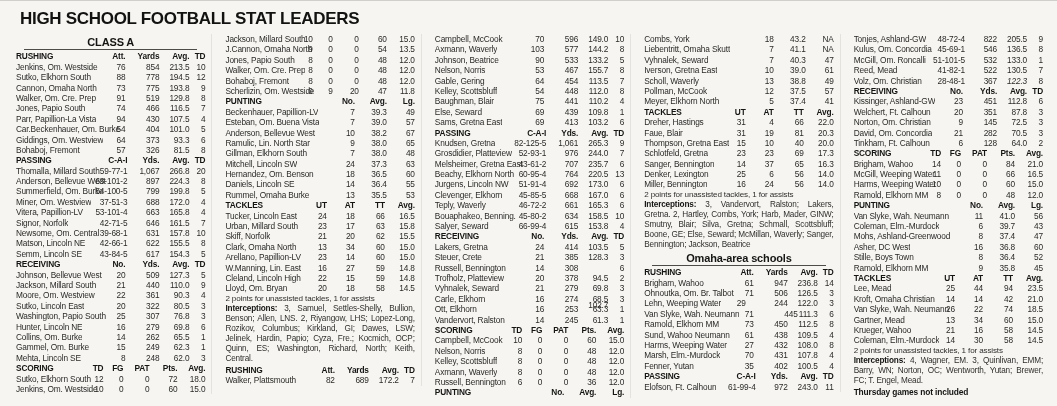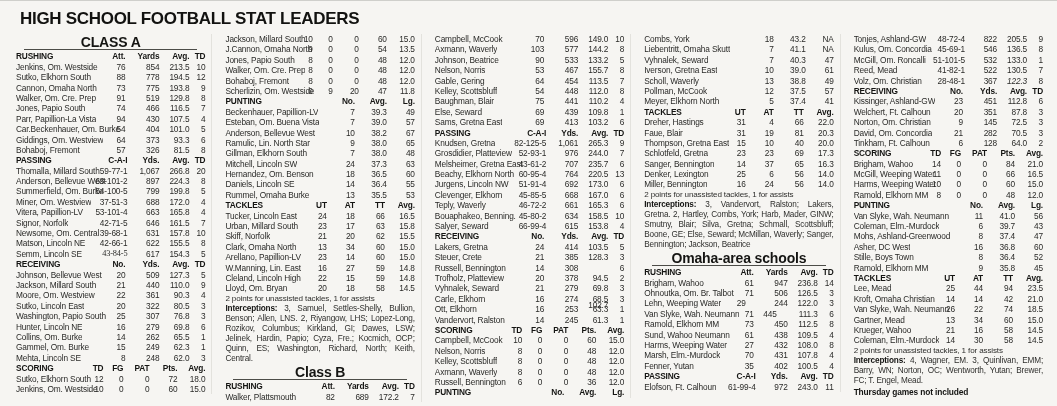--- a/index.html
+++ b/index.html
@@ -21,21 +21,21 @@
     display:flex;gap:13px;align-items:flex-start;
   }
   .col{
     flex:1 1 0;min-width:0;
     font-size:8.3px;letter-spacing:-0.15px;line-height:10.4px;
     border-right:1px solid #e3e2dd;
     padding-right:6px;
   }
   .col:last-child{border-right:none;padding-right:0;}
   .division{
-    text-align:center;font-weight:bold;font-size:14px;color:#151513;
+    text-align:center;font-weight:bold;font-size:11px;color:#151513;
     border-bottom:1.4px solid #4c4c48;
     padding:2px 0 2px 0;margin:1px 8px 1px 8px;
   }
   .srow{position:relative;height:10.4px;white-space:nowrap;}
   .shead{position:relative;height:10.4px;white-space:nowrap;font-weight:bold;color:#151513;}
   .shead .lbl{font-weight:bold;}
   .val{position:absolute;top:0;text-align:right;}
   .name{display:inline-block;max-width:100%;overflow:hidden;}
   .note{font-size:8.1px;line-height:10px;color:#2f2f2d;height:10px;white-space:nowrap;overflow:hidden;}
   .ints{font-size:8.2px;line-height:10px;text-align:justify;color:#2f2f2d;margin:0 0 1px 0;}
@@ -64,21 +64,21 @@
         <div class="srow"><span class="name">Bohaboj, Fremont</span><span class="val" style="right: 80px; width: 24px;">57</span><span class="val" style="right: 46px; width: 34px;">326</span><span class="val" style="right: 16px; width: 30px;">81.5</span><span class="val" style="right: 0px; width: 16px;">8</span></div>
         <div class="shead"><span class="lbl">PASSING</span><span class="val" style="right: 78px; width: 44px;">C-A-I</span><span class="val" style="right: 46px; width: 32px;">Yds.</span><span class="val" style="right: 16px; width: 30px;">Avg.</span><span class="val" style="right: 0px; width: 16px;">TD</span></div>
         <div class="srow"><span class="name">Thomalla, Millard South</span><span class="val" style="right: 78px; width: 44px;">59-77-1</span><span class="val" style="right: 46px; width: 32px;">1,067</span><span class="val" style="right: 16px; width: 30px;">266.8</span><span class="val" style="right: 0px; width: 16px;">20</span></div>
         <div class="srow"><span class="name">Anderson, Bellevue West</span><span class="val" style="right: 78px; width: 44px;">63-101-2</span><span class="val" style="right: 46px; width: 32px;">897</span><span class="val" style="right: 16px; width: 30px;">224.3</span><span class="val" style="right: 0px; width: 16px;">8</span></div>
         <div class="srow"><span class="name">Summerfield, Om. Burke</span><span class="val" style="right: 78px; width: 44px;">54-100-5</span><span class="val" style="right: 46px; width: 32px;">799</span><span class="val" style="right: 16px; width: 30px;">199.8</span><span class="val" style="right: 0px; width: 16px;">5</span></div>
         <div class="srow"><span class="name">Miner, Om. Westview</span><span class="val" style="right: 78px; width: 44px;">37-51-3</span><span class="val" style="right: 46px; width: 32px;">688</span><span class="val" style="right: 16px; width: 30px;">172.0</span><span class="val" style="right: 0px; width: 16px;">4</span></div>
         <div class="srow"><span class="name">Vitera, Papillion-LV</span><span class="val" style="right: 78px; width: 44px;">53-101-4</span><span class="val" style="right: 46px; width: 32px;">663</span><span class="val" style="right: 16px; width: 30px;">165.8</span><span class="val" style="right: 0px; width: 16px;">4</span></div>
         <div class="srow"><span class="name">Signor, Norfolk</span><span class="val" style="right: 78px; width: 44px;">42-71-5</span><span class="val" style="right: 46px; width: 32px;">646</span><span class="val" style="right: 16px; width: 30px;">161.5</span><span class="val" style="right: 0px; width: 16px;">7</span></div>
         <div class="srow"><span class="name">Newsome, Om. Central</span><span class="val" style="right: 78px; width: 44px;">39-68-1</span><span class="val" style="right: 46px; width: 32px;">631</span><span class="val" style="right: 16px; width: 30px;">157.8</span><span class="val" style="right: 0px; width: 16px;">10</span></div>
         <div class="srow"><span class="name">Matson, Lincoln NE</span><span class="val" style="right: 78px; width: 44px;">42-66-1</span><span class="val" style="right: 46px; width: 32px;">622</span><span class="val" style="right: 16px; width: 30px;">155.5</span><span class="val" style="right: 0px; width: 16px;">8</span></div>
-        <div class="srow"><span class="name">Semm, Lincoln SE</span><span class="val" style="right: 78px; width: 44px; font-family: Liberation Serif, serif;">43-84-5</span><span class="val" style="right: 46px; width: 32px;">617</span><span class="val" style="right: 16px; width: 30px;">154.3</span><span class="val" style="right: 0px; width: 16px;">5</span></div>
+        <div class="srow"><span class="name">Semm, Lincoln SE</span><span class="val" style="right: 78px; width: 44px;">43-84-5</span><span class="val" style="right: 46px; width: 32px;">617</span><span class="val" style="right: 16px; width: 30px;">154.3</span><span class="val" style="right: 0px; width: 16px;">5</span></div>
         <div class="shead"><span class="lbl">RECEIVING</span><span class="val" style="right: 80px; width: 24px;">No.</span><span class="val" style="right: 46px; width: 34px;">Yds.</span><span class="val" style="right: 16px; width: 30px;">Avg.</span><span class="val" style="right: 0px; width: 16px;">TD</span></div>
         <div class="srow"><span class="name">Johnson, Bellevue West</span><span class="val" style="right: 80px; width: 24px;">20</span><span class="val" style="right: 46px; width: 34px;">509</span><span class="val" style="right: 16px; width: 30px;">127.3</span><span class="val" style="right: 0px; width: 16px;">5</span></div>
         <div class="srow"><span class="name">Jackson, Millard South</span><span class="val" style="right: 80px; width: 24px;">21</span><span class="val" style="right: 46px; width: 34px;">440</span><span class="val" style="right: 16px; width: 30px;">110.0</span><span class="val" style="right: 0px; width: 16px;">9</span></div>
         <div class="srow"><span class="name">Moore, Om. Westview</span><span class="val" style="right: 80px; width: 24px;">22</span><span class="val" style="right: 46px; width: 34px;">361</span><span class="val" style="right: 16px; width: 30px;">90.3</span><span class="val" style="right: 0px; width: 16px;">4</span></div>
         <div class="srow"><span class="name">Sutko, Lincoln East</span><span class="val" style="right: 80px; width: 24px;">20</span><span class="val" style="right: 46px; width: 34px;">322</span><span class="val" style="right: 16px; width: 30px;">80.5</span><span class="val" style="right: 0px; width: 16px;">3</span></div>
         <div class="srow"><span class="name">Washington, Papio South</span><span class="val" style="right: 80px; width: 24px;">25</span><span class="val" style="right: 46px; width: 34px;">307</span><span class="val" style="right: 16px; width: 30px;">76.8</span><span class="val" style="right: 0px; width: 16px;">3</span></div>
         <div class="srow"><span class="name">Hunter, Lincoln NE</span><span class="val" style="right: 80px; width: 24px;">16</span><span class="val" style="right: 46px; width: 34px;">279</span><span class="val" style="right: 16px; width: 30px;">69.8</span><span class="val" style="right: 0px; width: 16px;">6</span></div>
         <div class="srow"><span class="name">Collins, Om. Burke</span><span class="val" style="right: 80px; width: 24px;">14</span><span class="val" style="right: 46px; width: 34px;">262</span><span class="val" style="right: 16px; width: 30px;">65.5</span><span class="val" style="right: 0px; width: 16px;">1</span></div>
         <div class="srow"><span class="name">Gammel, Om. Burke</span><span class="val" style="right: 80px; width: 24px;">15</span><span class="val" style="right: 46px; width: 34px;">249</span><span class="val" style="right: 16px; width: 30px;">62.3</span><span class="val" style="right: 0px; width: 16px;">1</span></div>
         <div class="srow"><span class="name">Mehta, Lincoln SE</span><span class="val" style="right: 80px; width: 24px;">8</span><span class="val" style="right: 46px; width: 34px;">248</span><span class="val" style="right: 16px; width: 30px;">62.0</span><span class="val" style="right: 0px; width: 16px;">3</span></div>
@@ -107,21 +107,20 @@
         <div class="srow"><span class="name">Tucker, Lincoln East</span><span class="val" style="right: 88px; width: 28px;">24</span><span class="val" style="right: 60px; width: 28px;">18</span><span class="val" style="right: 30px; width: 30px;">66</span><span class="val" style="right: 0px; width: 30px;">16.5</span></div>
         <div class="srow"><span class="name">Urban, Millard South</span><span class="val" style="right: 88px; width: 28px;">23</span><span class="val" style="right: 60px; width: 28px;">17</span><span class="val" style="right: 30px; width: 30px;">63</span><span class="val" style="right: 0px; width: 30px;">15.8</span></div>
         <div class="srow"><span class="name">Skiff, Norfolk</span><span class="val" style="right: 88px; width: 28px;">21</span><span class="val" style="right: 60px; width: 28px;">20</span><span class="val" style="right: 30px; width: 30px;">62</span><span class="val" style="right: 0px; width: 30px;">15.5</span></div>
         <div class="srow"><span class="name">Clark, Omaha North</span><span class="val" style="right: 88px; width: 28px;">13</span><span class="val" style="right: 60px; width: 28px;">34</span><span class="val" style="right: 30px; width: 30px;">60</span><span class="val" style="right: 0px; width: 30px;">15.0</span></div>
         <div class="srow"><span class="name">Arellano, Papillion-LV</span><span class="val" style="right: 88px; width: 28px;">23</span><span class="val" style="right: 60px; width: 28px;">14</span><span class="val" style="right: 30px; width: 30px;">60</span><span class="val" style="right: 0px; width: 30px;">15.0</span></div>
         <div class="srow"><span class="name">W.Manning, Lin. East</span><span class="val" style="right: 88px; width: 28px;">16</span><span class="val" style="right: 60px; width: 28px;">27</span><span class="val" style="right: 30px; width: 30px;">59</span><span class="val" style="right: 0px; width: 30px;">14.8</span></div>
         <div class="srow"><span class="name">Cleland, Lincoln High</span><span class="val" style="right: 88px; width: 28px;">22</span><span class="val" style="right: 60px; width: 28px;">15</span><span class="val" style="right: 30px; width: 30px;">59</span><span class="val" style="right: 0px; width: 30px;">14.8</span></div>
         <div class="srow"><span class="name">Lloyd, Om. Bryan</span><span class="val" style="right: 88px; width: 28px;">20</span><span class="val" style="right: 60px; width: 28px;">18</span><span class="val" style="right: 30px; width: 30px;">58</span><span class="val" style="right: 0px; width: 30px;">14.5</span></div>
         <div class="note">2 points for unassisted tackles, 1 for assists</div>
         <div class="ints"><b>Interceptions: </b>3, Samuel, Settles-Shelly, Bullion, Benson; Allen, LNS. 2, Riyangow, LHS; Lopez-Long, Rozikov, Columbus; Kirkland, GI; Dawes, LSW; Jelinek, Hardin, Papio; Cyza, Fre.; Kocmich, OCP; Quinn, ES; Washington, Richard, North; Keith, Central.</div>
-        <div class="division">Class B</div>
         <div class="shead"><span class="lbl">RUSHING</span><span class="val" style="right: 80px; width: 24px;">Att.</span><span class="val" style="right: 46px; width: 34px;">Yards</span><span class="val" style="right: 16px; width: 30px;">Avg.</span><span class="val" style="right: 0px; width: 16px;">TD</span></div>
         <div class="srow"><span class="name">Walker, Plattsmouth</span><span class="val" style="right: 80px; width: 24px;">82</span><span class="val" style="right: 46px; width: 34px;">689</span><span class="val" style="right: 16px; width: 30px;">172.2</span><span class="val" style="right: 0px; width: 16px;">7</span></div>
       </div>
     <div class="col">
         <div class="srow"><span class="name">Campbell, McCook</span><span class="val" style="right: 80px; width: 24px;">70</span><span class="val" style="right: 46px; width: 34px;">596</span><span class="val" style="right: 16px; width: 30px;">149.0</span><span class="val" style="right: 0px; width: 16px;">10</span></div>
         <div class="srow"><span class="name">Axmann, Waverly</span><span class="val" style="right: 80px; width: 24px;">103</span><span class="val" style="right: 46px; width: 34px;">577</span><span class="val" style="right: 16px; width: 30px;">144.2</span><span class="val" style="right: 0px; width: 16px;">8</span></div>
         <div class="srow"><span class="name">Johnson, Beatrice</span><span class="val" style="right: 80px; width: 24px;">90</span><span class="val" style="right: 46px; width: 34px;">533</span><span class="val" style="right: 16px; width: 30px;">133.2</span><span class="val" style="right: 0px; width: 16px;">5</span></div>
         <div class="srow"><span class="name">Nelson, Norris</span><span class="val" style="right: 80px; width: 24px;">53</span><span class="val" style="right: 46px; width: 34px;">467</span><span class="val" style="right: 16px; width: 30px;">155.7</span><span class="val" style="right: 0px; width: 16px;">8</span></div>
         <div class="srow"><span class="name">Gable, Gering</span><span class="val" style="right: 80px; width: 24px;">64</span><span class="val" style="right: 46px; width: 34px;">454</span><span class="val" style="right: 16px; width: 30px;">113.5</span><span class="val" style="right: 0px; width: 16px;">7</span></div>
         <div class="srow"><span class="name">Kelley, Scottsbluff</span><span class="val" style="right: 80px; width: 24px;">54</span><span class="val" style="right: 46px; width: 34px;">448</span><span class="val" style="right: 16px; width: 30px;">112.0</span><span class="val" style="right: 0px; width: 16px;">8</span></div>
@@ -171,21 +170,21 @@
         <div class="srow"><span class="name">Sanger, Bennington</span><span class="val" style="right: 88px; width: 28px;">14</span><span class="val" style="right: 60px; width: 28px;">37</span><span class="val" style="right: 30px; width: 30px;">65</span><span class="val" style="right: 0px; width: 30px;">16.3</span></div>
         <div class="srow"><span class="name">Denker, Lexington</span><span class="val" style="right: 88px; width: 28px;">25</span><span class="val" style="right: 60px; width: 28px;">6</span><span class="val" style="right: 30px; width: 30px;">56</span><span class="val" style="right: 0px; width: 30px;">14.0</span></div>
         <div class="srow"><span class="name">Miller, Bennington</span><span class="val" style="right: 88px; width: 28px;">16</span><span class="val" style="right: 60px; width: 28px;">24</span><span class="val" style="right: 30px; width: 30px;">56</span><span class="val" style="right: 0px; width: 30px;">14.0</span></div>
         <div class="note">2 points for unassisted tackles, 1 for assists</div>
         <div class="ints"><b>Interceptions: </b>3, Vandervort, Ralston; Lakers, Gretna. 2, Hartley, Combs, York; Harb, Mader, GINW; Smutny, Blair; Silva, Gretna; Schmall, Scottsbluff; Boone, GE; Else, Seward; McMillan, Waverly; Sanger, Bennington; Jackson, Beatrice</div>
         <div class="division">Omaha-area schools</div>
         <div class="shead"><span class="lbl">RUSHING</span><span class="val" style="right: 80px; width: 24px;">Att.</span><span class="val" style="right: 46px; width: 34px;">Yards</span><span class="val" style="right: 16px; width: 30px;">Avg.</span><span class="val" style="right: 0px; width: 16px;">TD</span></div>
         <div class="srow"><span class="name">Brigham, Wahoo</span><span class="val" style="right: 80px; width: 24px;">61</span><span class="val" style="right: 46px; width: 34px;">947</span><span class="val" style="right: 16px; width: 30px;">236.8</span><span class="val" style="right: 0px; width: 16px;">14</span></div>
         <div class="srow"><span class="name">Ohnoutka, Om. Br. Talbot</span><span class="val" style="right: 80px; width: 24px;">71</span><span class="val" style="right: 46px; width: 34px;">506</span><span class="val" style="right: 16px; width: 30px;">126.5</span><span class="val" style="right: 0px; width: 16px;">3</span></div>
         <div class="srow"><span class="name">Lehn, Weeping Water</span><span class="val" style="right: 88px; width: 24px;">29</span><span class="val" style="right: 46px; width: 34px;">244</span><span class="val" style="right: 16px; width: 30px;">122.0</span><span class="val" style="right: 0px; width: 16px;">3</span></div>
-        <div class="srow"><span class="name">Van Slyke, Wah. Neumann</span><span class="val" style="right: 80px; width: 24px;">71</span><span class="val" style="right: 57px; width: 34px;">445</span><span class="val" style="right: 16px; width: 30px;">111.3</span><span class="val" style="right: 0px; width: 16px;">6</span></div>
+        <div class="srow"><span class="name">Van Slyke, Wah. Neumann</span><span class="val" style="right: 80px; width: 24px;">71</span><span class="val" style="right: 36px; width: 34px;">445</span><span class="val" style="right: 16px; width: 30px;">111.3</span><span class="val" style="right: 0px; width: 16px;">6</span></div>
         <div class="srow"><span class="name">Ramold, Elkhorn MM</span><span class="val" style="right: 80px; width: 24px;">73</span><span class="val" style="right: 46px; width: 34px;">450</span><span class="val" style="right: 16px; width: 30px;">112.5</span><span class="val" style="right: 0px; width: 16px;">8</span></div>
         <div class="srow"><span class="name">Sund, Wahoo Neumann</span><span class="val" style="right: 80px; width: 24px;">61</span><span class="val" style="right: 46px; width: 34px;">438</span><span class="val" style="right: 16px; width: 30px;">109.5</span><span class="val" style="right: 0px; width: 16px;">4</span></div>
         <div class="srow"><span class="name">Harms, Weeping Water</span><span class="val" style="right: 80px; width: 24px;">27</span><span class="val" style="right: 46px; width: 34px;">432</span><span class="val" style="right: 16px; width: 30px;">108.0</span><span class="val" style="right: 0px; width: 16px;">8</span></div>
         <div class="srow"><span class="name">Marsh, Elm.-Murdock</span><span class="val" style="right: 80px; width: 24px;">70</span><span class="val" style="right: 46px; width: 34px;">431</span><span class="val" style="right: 16px; width: 30px;">107.8</span><span class="val" style="right: 0px; width: 16px;">4</span></div>
         <div class="srow"><span class="name">Fenner, Yutan</span><span class="val" style="right: 80px; width: 24px;">35</span><span class="val" style="right: 46px; width: 34px;">402</span><span class="val" style="right: 16px; width: 30px;">100.5</span><span class="val" style="right: 0px; width: 16px;">4</span></div>
         <div class="shead"><span class="lbl">PASSING</span><span class="val" style="right: 78px; width: 44px;">C-A-I</span><span class="val" style="right: 46px; width: 32px;">Yds.</span><span class="val" style="right: 16px; width: 30px;">Avg.</span><span class="val" style="right: 0px; width: 16px;">TD</span></div>
         <div class="srow"><span class="name">Elofson, Ft. Calhoun</span><span class="val" style="right: 78px; width: 44px;">61-99-4</span><span class="val" style="right: 46px; width: 32px;">972</span><span class="val" style="right: 16px; width: 30px;">243.0</span><span class="val" style="right: 0px; width: 16px;">11</span></div>
       </div>
     <div class="col">
         <div class="srow"><span class="name">Tonjes, Ashland-GW</span><span class="val" style="right: 78px; width: 44px;">48-72-4</span><span class="val" style="right: 46px; width: 32px;">822</span><span class="val" style="right: 16px; width: 30px;">205.5</span><span class="val" style="right: 0px; width: 16px;">9</span></div>

